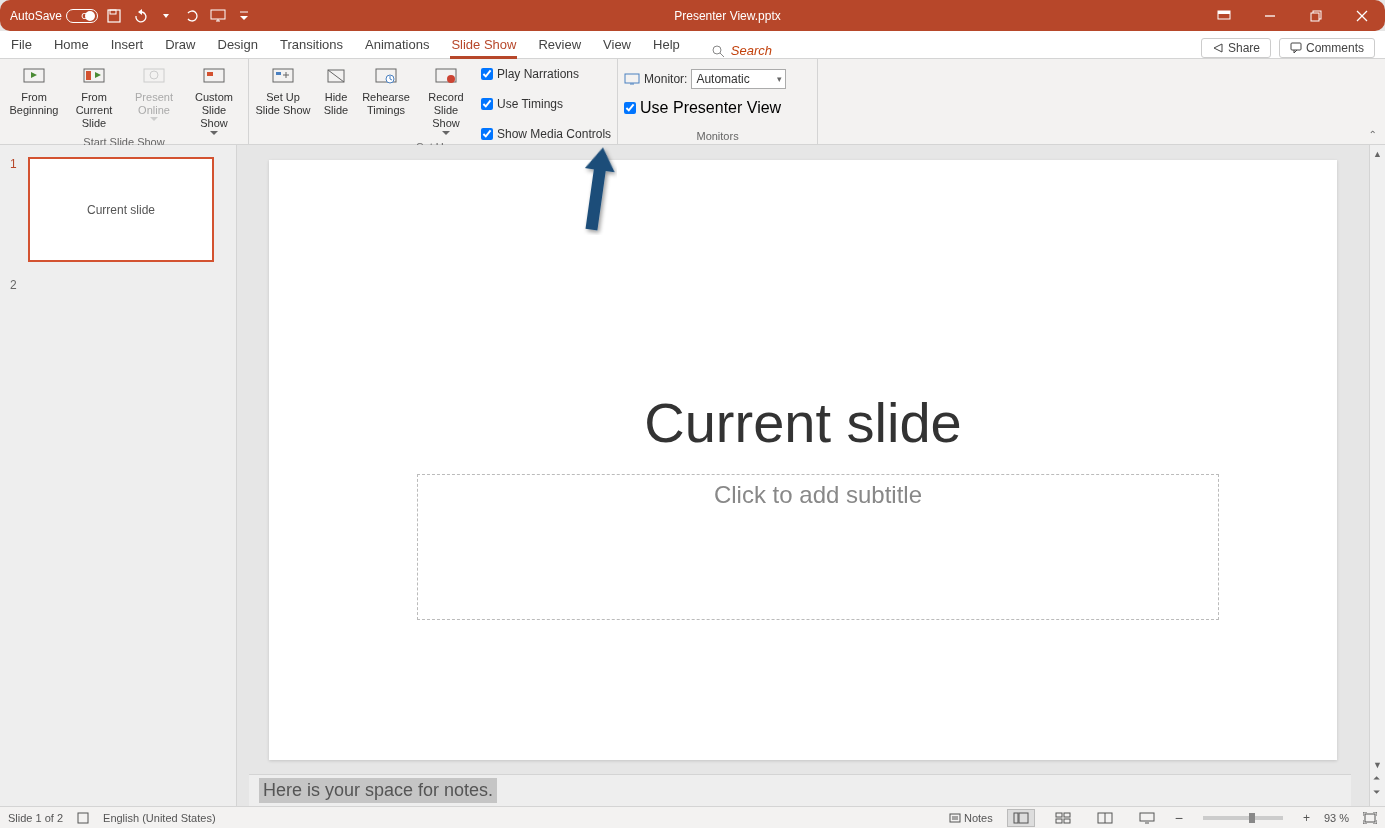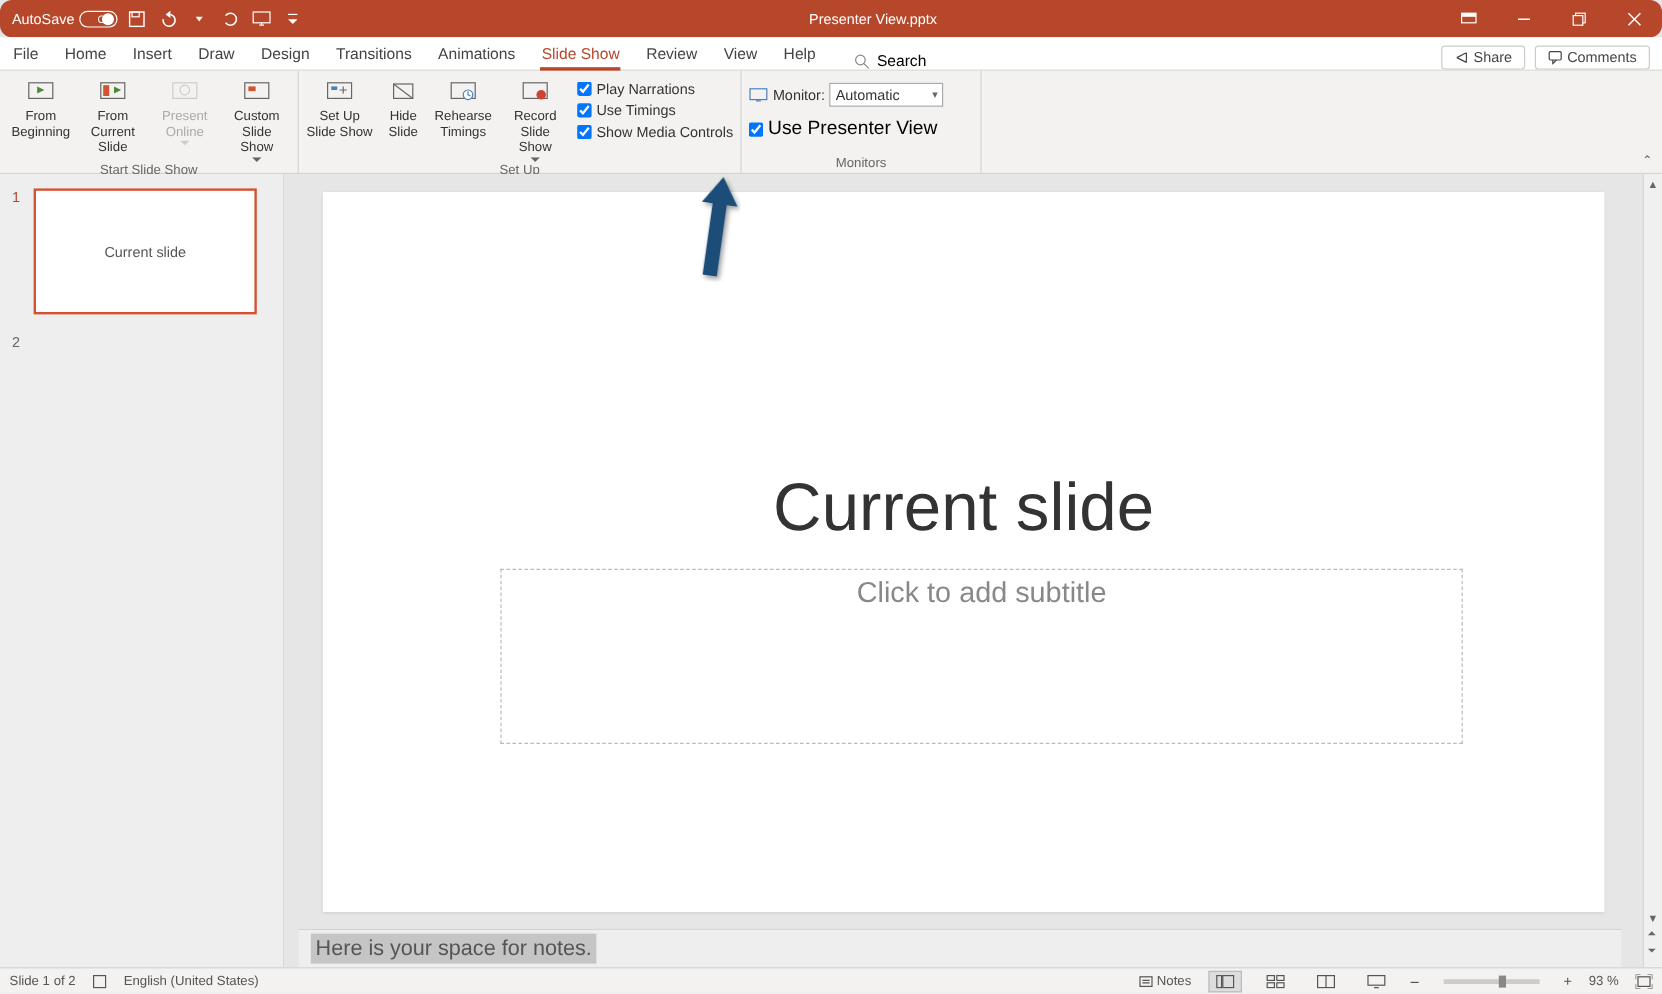--- a/index.html
+++ b/index.html
@@ -14,33 +14,33 @@
 .qat-icon { width: 20px; height: 20px; display: flex; align-items: center; justify-content: center; }
 .titlebar .center { flex: 1; text-align: center; }
 .titlebar .right { display: flex; align-items: center; }
 .win-btn { width: 46px; height: 31px; display: flex; align-items: center; justify-content: center; }
 
 
 .menubar { height: 28px; background: #fff; display: flex; align-items: flex-end; border-bottom: 1px solid #d4d4d4; font-size: 13px; }
 .menubar .tab { padding: 0 11px; height: 100%; display: flex; align-items: center; color: #444; cursor: pointer; }
 .menubar .tab.active { color: #b7472a; position: relative; }
 .menubar .tab.active::after { content: ""; position: absolute; left: 10px; right: 10px; bottom: -1px; height: 3px; background: #b7472a; }
-.menubar .search { display: flex; align-items: center; gap: 6px; margin-left: 20px; color: #000000; }
+.menubar .search { display: flex; align-items: center; gap: 6px; margin-left: 20px; color: #c2410c; font-style: italic; }
 .menubar .rightbtns { margin-left: auto; display: flex; gap: 8px; padding-right: 10px; }
 .pill-btn { border: 1px solid #ccc; border-radius: 3px; padding: 2px 10px; font-size: 12px; display: flex; align-items: center; gap: 4px; color: #444; }
 
 
 .ribbon { height: 86px; background: #f3f2f1; display: flex; border-bottom: 1px solid #d4d4d4; position: relative; }
 .ribbon-group { border-right: 1px solid #d4d4d4; display: flex; flex-direction: column; padding: 4px 6px 0; }
 .ribbon-group .btns { display: flex; gap: 4px; flex: 1; }
 .ribbon-group .label { text-align: center; font-size: 11px; color: #666; padding-bottom: 2px; }
 .big-btn { display: flex; flex-direction: column; align-items: center; justify-content: flex-start; width: 56px; font-size: 11px; text-align: center; color: #333; line-height: 1.2; padding-top: 2px; }
 .big-btn.disabled { color: #aaa; }
 .big-btn .ico { width: 24px; height: 24px; margin-bottom: 2px; display:flex;align-items:center;justify-content:center;}
-.check-col { display: flex; flex-direction: column; gap: 4px; font-size: 12px; color: #333; padding-top: 4px; }
+.check-col { display: flex; flex-direction: column; gap: 16px; font-size: 12px; color: #333; padding-top: 4px; }
 .check-row { display: flex; align-items: center; gap: 4px; }
 .check-row input { width: 12px; height: 12px; }
 .monitor-row { display: flex; align-items: center; gap: 4px; font-size: 12px; color: #333; }
 .monitor-select { border: 1px solid #ababab; background: #fff; height: 20px; width: 95px; font-size: 12px; padding: 0 4px; display: flex; align-items: center; justify-content: space-between; }
 .monitor-select .arrow { font-size: 9px; color: #666; }
 .collapse-caret { position: absolute; right: 8px; bottom: 4px; font-size: 10px; color: #666; }
 
 
 .workspace { position: absolute; top: 145px; bottom: 22px; left: 0; right: 0; display: flex; }
 .slide-panel { width: 237px; background: #eeeeee; border-right: 1px solid #d4d4d4; padding: 8px 0; overflow: hidden; }

